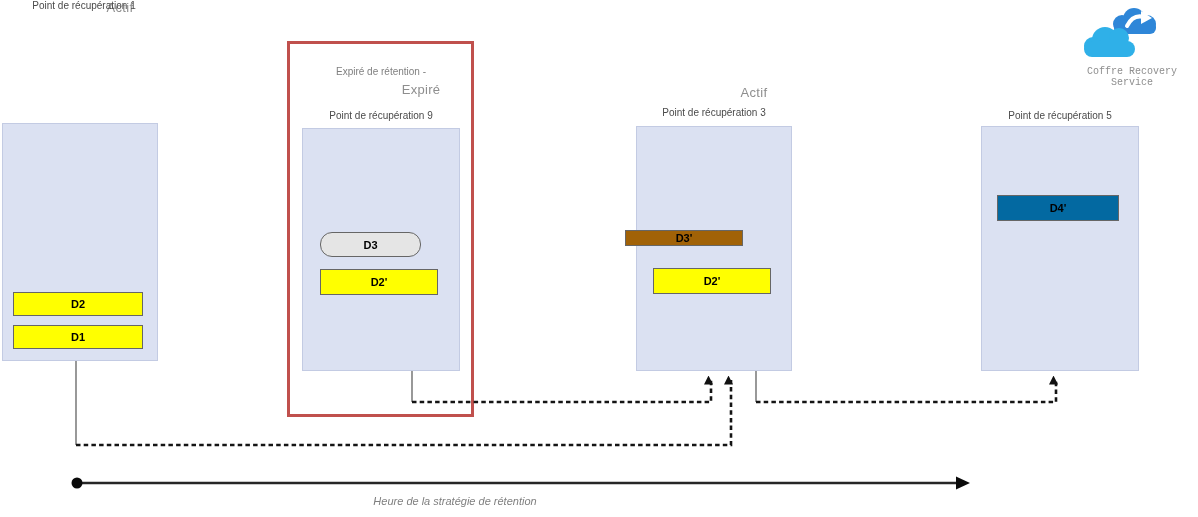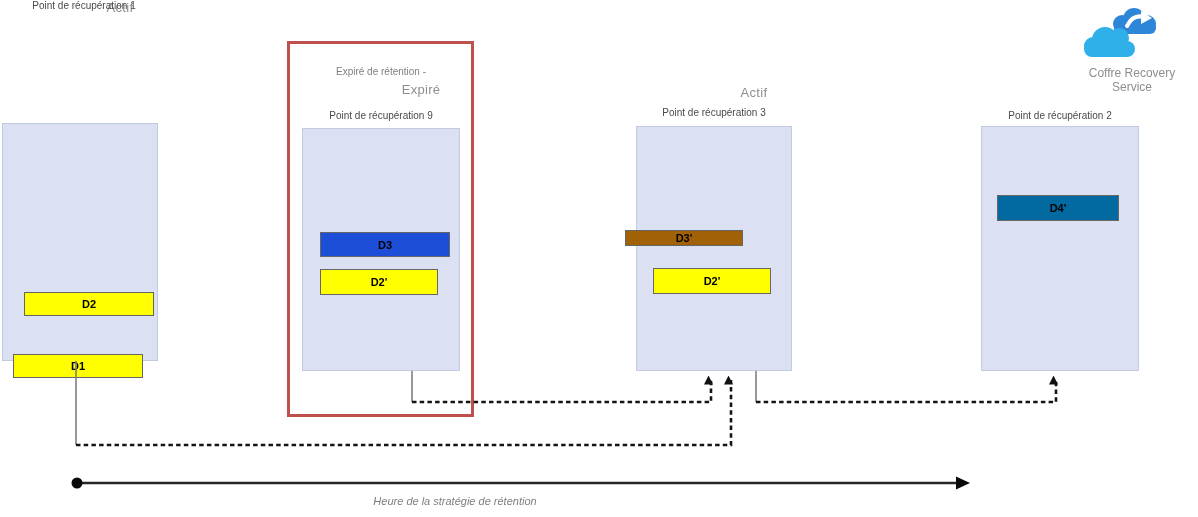--- a/index.html
+++ b/index.html
@@ -41,60 +41,61 @@
     color: #000000;
     border: 1px solid #666666;
     box-sizing: border-box;
   }
   .expired-frame {
     border: 3px solid #c0504d;
     box-sizing: border-box;
     background: transparent;
   }
   .vault-label {
-    font-size: 12px;
+    font-size: 10px;
     color: #8e8e8e;
+    font-family: Liberation Mono, monospace;
   }
   .timeline-label {
     font-size: 11px;
     color: #7f7f7f;
     font-style: italic;
   }
   svg.overlay {
     position: absolute;
     left: 0; top: 0;
     pointer-events: none;
   }
 </style>
 </head>
 <body>
 
 <div class="canvas">
 
   <div class="abs center status-label" style="left:0; top:85; width:160px;">Actif</div>
   <div class="abs center point-name" style="left:4px; top:106; width:160px;">Point de récupération 1</div>
   <div class="abs container-box" style="left: 2px; top: 123px; width: 156px; height: 238px; background-color: rgb(219, 225, 242);"></div>
-  <div class="abs item-box" style="left: 24px; top: 292px; width: 130px; height: 24px; background-color: rgb(255, 255, 0);">D2</div>
-  <div class="abs item-box" style="left: 13px; top: 325px; width: 130px; height: 24px; background-color: rgb(255, 255, 0); margin-top: 29px;">D1</div>
+  <div class="abs item-box" style="left: 13px; top: 292px; width: 130px; height: 24px; background-color: rgb(255, 255, 0);">D2</div>
+  <div class="abs item-box" style="left: 13px; top: 325px; width: 130px; height: 24px; background-color: rgb(255, 255, 0);">D1</div>
 
   <div class="abs expired-frame" style="left: 287px; top: 41px; width: 187px; height: 376px; border-color: rgb(192, 80, 77);"></div>
   <div class="abs center retention-note" style="left:295px; top:66px; width:172px;">Expiré de rétention -</div>
   <div class="abs center status-label" style="left:295px; top:82px; width:172px;">Expiré</div>
   <div class="abs center point-name" style="left:295px; top:110px; width:172px;">Point de récupération 9</div>
   <div class="abs container-box" style="left: 302px; top: 128px; width: 158px; height: 243px; background-color: rgb(219, 225, 242);"></div>
-  <div class="abs item-box" style="left: 320px; top: 232px; width: 130px; height: 25px; background-color: #1d4ed8;">D3</div>
+  <div class="abs item-box" style="left: 320px; top: 232px; width: 101px; height: 25px; background-color: #e5e5e5; border-radius: 12px;">D3</div>
   <div class="abs item-box" style="left: 320px; top: 269px; width: 118px; height: 26px; background-color: rgb(255, 255, 0);">D2'</div>
 
   <div class="abs center status-label" style="left:634px; top:85px; width:160px;">Actif</div>
   <div class="abs center point-name" style="left:634px; top:107px; width:160px;">Point de récupération 3</div>
   <div class="abs container-box" style="left: 636px; top: 126px; width: 156px; height: 245px; background-color: rgb(219, 225, 242);"></div>
   <div class="abs item-box" style="left: 625px; top: 230px; width: 118px; height: 16px; background-color: #a16207;">D3'</div>
   <div class="abs item-box" style="left: 653px; top: 268px; width: 118px; height: 26px; background-color: rgb(255, 255, 0);">D2'</div>
 
-  <div class="abs center point-name" style="left:980px; top:110px; width:160px;">Point de récupération 2</div>
+  <div class="abs center point-name" style="left:980px; top:110px; width:160px;">Point de récupération 5</div>
   <div class="abs container-box" style="left: 981px; top: 126px; width: 158px; height: 245px; background-color: rgb(219, 225, 242);"></div>
   <div class="abs item-box" style="left: 997px; top: 195px; width: 122px; height: 26px; background-color: #0369a1;">D4'</div>
 
   <div class="abs" style="left:1082px; top:2px; width:84px; height:62px;">
     <svg width="84" height="62" viewBox="0 0 84 62">
 
       <g fill="#2e86d8">
         <circle cx="52" cy="17" r="11"></circle>
         <circle cx="65" cy="22" r="9"></circle>
         <circle cx="40" cy="22" r="9"></circle>

